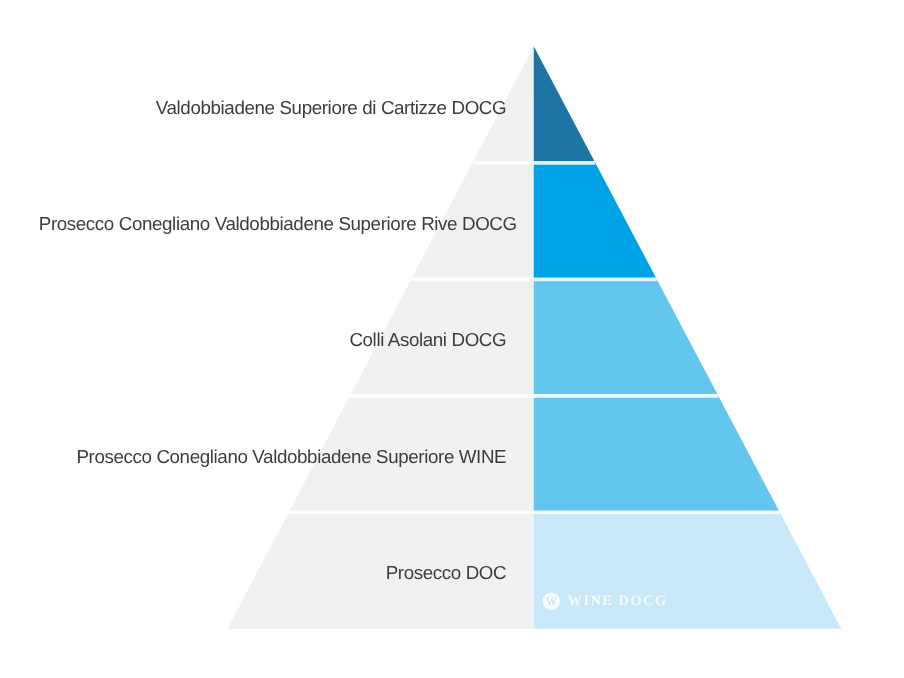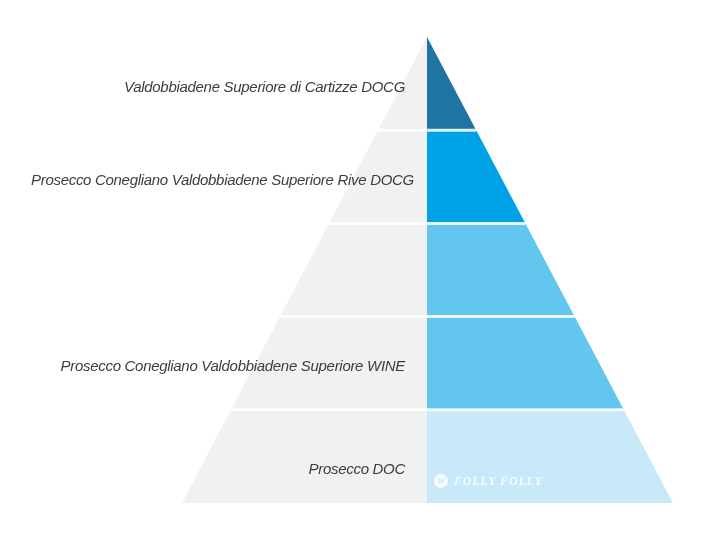--- a/index.html
+++ b/index.html
@@ -7,21 +7,20 @@
     padding: 0;
     background: #ffffff;
     font-family: "Liberation Sans", sans-serif;
   }
   .canvas {
     position: relative;
     width: 723px;
     height: 542px;
     background: #ffffff;
     overflow: hidden;
-    font-style: italic;
   }
   .pyramid-svg {
     position: absolute;
     left: 0;
     top: 0;
     width: 723px;
     height: 542px;
     display: block;
   }
   .tier-label {
@@ -33,21 +32,21 @@
     text-align: right;
     font-size: 15px;
     letter-spacing: -0.3px;
     color: #3d3d3d;
     white-space: nowrap;
   }
   .tier-label-1 { top: 76px;  }
   .tier-label-2 { top: 169px; padding-left: 31px; }
   .tier-label-3 { top: 262px; }
   .tier-label-4 { top: 355px; }
-  .tier-label-5 { top: 448px; margin-top: 10px; }
+  .tier-label-5 { top: 448px; }
 
   .watermark {
     position: absolute;
     left: 434px;
     top: 474px;
     display: flex;
     align-items: center;
     gap: 6px;
   }
   .wf-logo {
@@ -89,23 +88,24 @@
       <line x1="280" y1="316.6" x2="574.6" y2="316.6" stroke="#ffffff" stroke-width="3" stroke-opacity="0.85"></line>
       <polygon points="231,409.8 427,409.8 427,503 182,503" fill="#f0f1f1"></polygon>
       <polygon points="427,409.8 623.8,409.8 673,503 427,503" fill="#c9e9fb"></polygon>
       <line x1="231" y1="409.8" x2="623.8" y2="409.8" stroke="#ffffff" stroke-width="3" stroke-opacity="0.85"></line>
     </svg>
 
   <div class="tier-label tier-label-1">Valdobbiadene Superiore di Cartizze DOCG</div>
 
   <div class="tier-label tier-label-2">Prosecco Conegliano Valdobbiadene Superiore Rive DOCG</div>
 
+  <div class="tier-label tier-label-3">Colli Asolani DOCG</div>
 
   <div class="tier-label tier-label-4">Prosecco Conegliano Valdobbiadene Superiore WINE</div>
 
   <div class="tier-label tier-label-5">Prosecco DOC</div>
 
   <div class="watermark">
     <span class="wf-logo">W</span>
-    <span class="wf-text">FOLLY FOLLY</span>
+    <span class="wf-text">WINE DOCG</span>
   </div>
 
 </div>
 
 </body></html>

